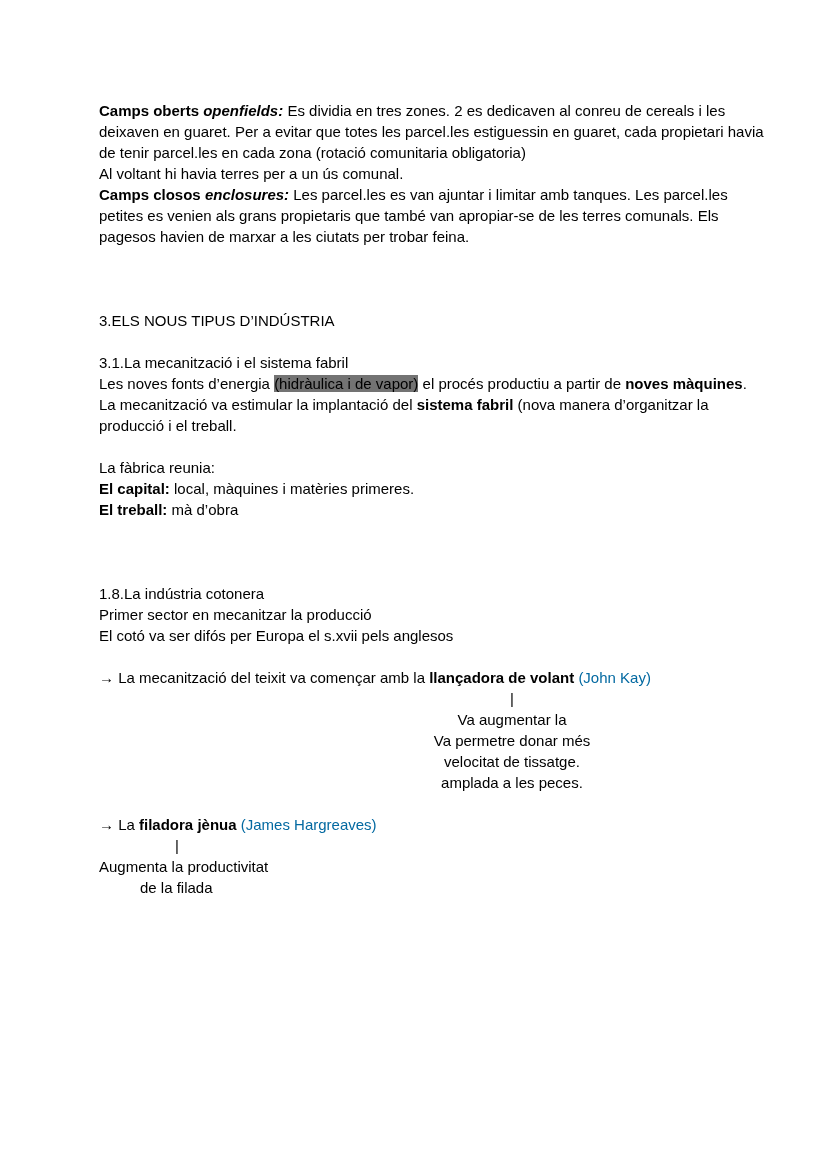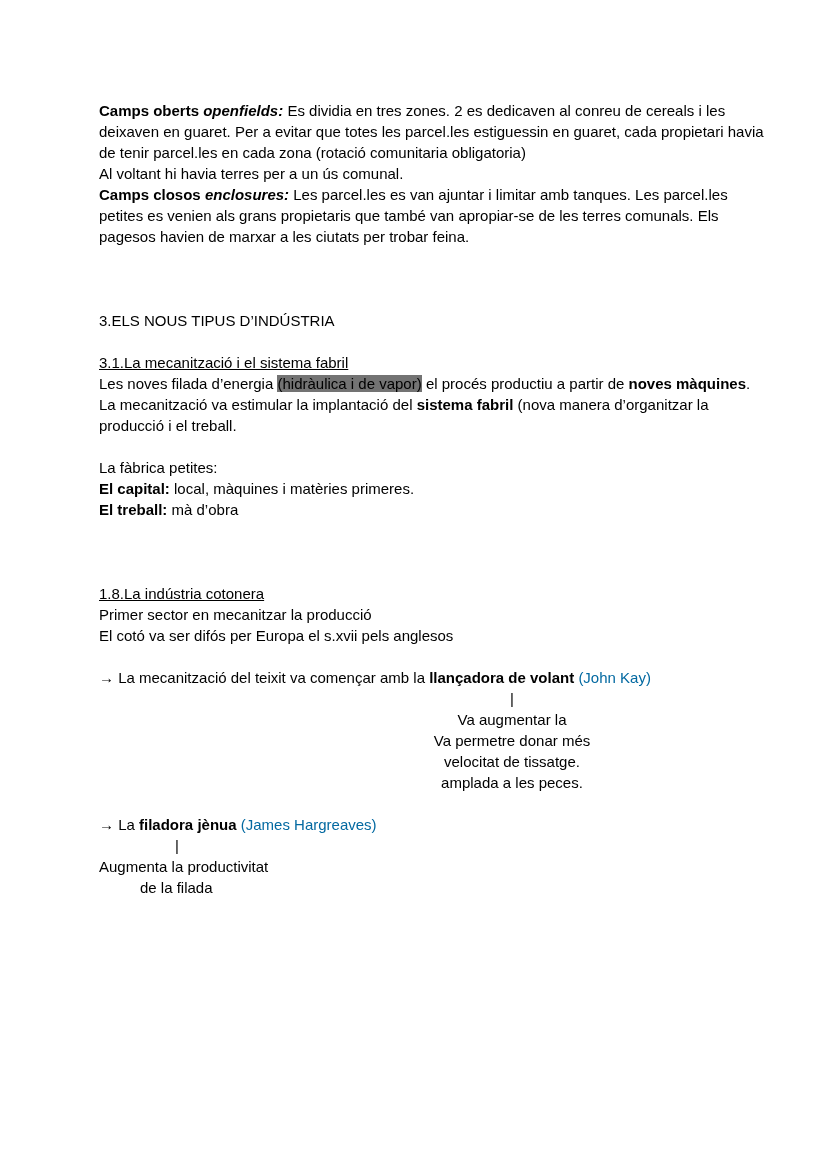--- a/index.html
+++ b/index.html
@@ -17,21 +17,21 @@
     overflow: hidden;
   }
   .content {
     padding: 100px 54px 0 99px;
     font-size: 15px;
     line-height: 21px;
   }
   .para { margin: 0; }
   .b  { font-weight: bold; }
   .bi { font-weight: bold; font-style: italic; }
-  .u  { text-decoration: underline; }
+  .u  { }
   .hl { background: #737373; }
   .red { color: #0369a1; }
   .sp { height: 21px; }
   .note-center {
     margin-left: 248px;
     width: 330px;
     text-align: center;
   }
   .pipe-indent { padding-left: 76px; }
   .indent-sm { padding-left: 41px; }
@@ -47,28 +47,28 @@
     <div class="sp"></div>
     <div class="sp"></div>
     <div class="sp"></div>
 
     <p class="para">3.ELS NOUS TIPUS D’INDÚSTRIA</p>
 
     <div class="sp"></div>
 
     <p class="para u">3.1.La mecanització i el sistema fabril</p>
 
-    <p class="para"><span>Les noves filada d’energia </span><span class="hl">(hidràulica i de vapor)</span><span> el procés productiu a partir de </span><span class="b">noves màquines</span><span>.</span></p>
+    <p class="para"><span>Les noves fonts d’energia </span><span class="hl">(hidràulica i de vapor)</span><span> el procés productiu a partir de </span><span class="b">noves màquines</span><span>.</span></p>
 
 
     <p class="para"><span>La mecanització va estimular la implantació del </span><span class="b">sistema fabril</span><span> (nova manera d’organitzar la producció i el treball.</span></p>
 
     <div class="sp"></div>
 
-    <p class="para"><span>La fàbrica petites:</span><br><span class="b">El capital:</span><span> local, màquines i matèries primeres.</span><br><span class="b">El treball:</span><span> mà d’obra</span></p>
+    <p class="para"><span>La fàbrica reunia:</span><br><span class="b">El capital:</span><span> local, màquines i matèries primeres.</span><br><span class="b">El treball:</span><span> mà d’obra</span></p>
 
     <div class="sp"></div>
 
 
     <div class="sp"></div>
     <div class="sp"></div>
 
     <p class="para u">1.8.La indústria cotonera</p>
     <p class="para">Primer sector en mecanitzar la producció</p>
     <p class="para">El cotó va ser difós per Europa el s.xvii pels anglesos</p>

